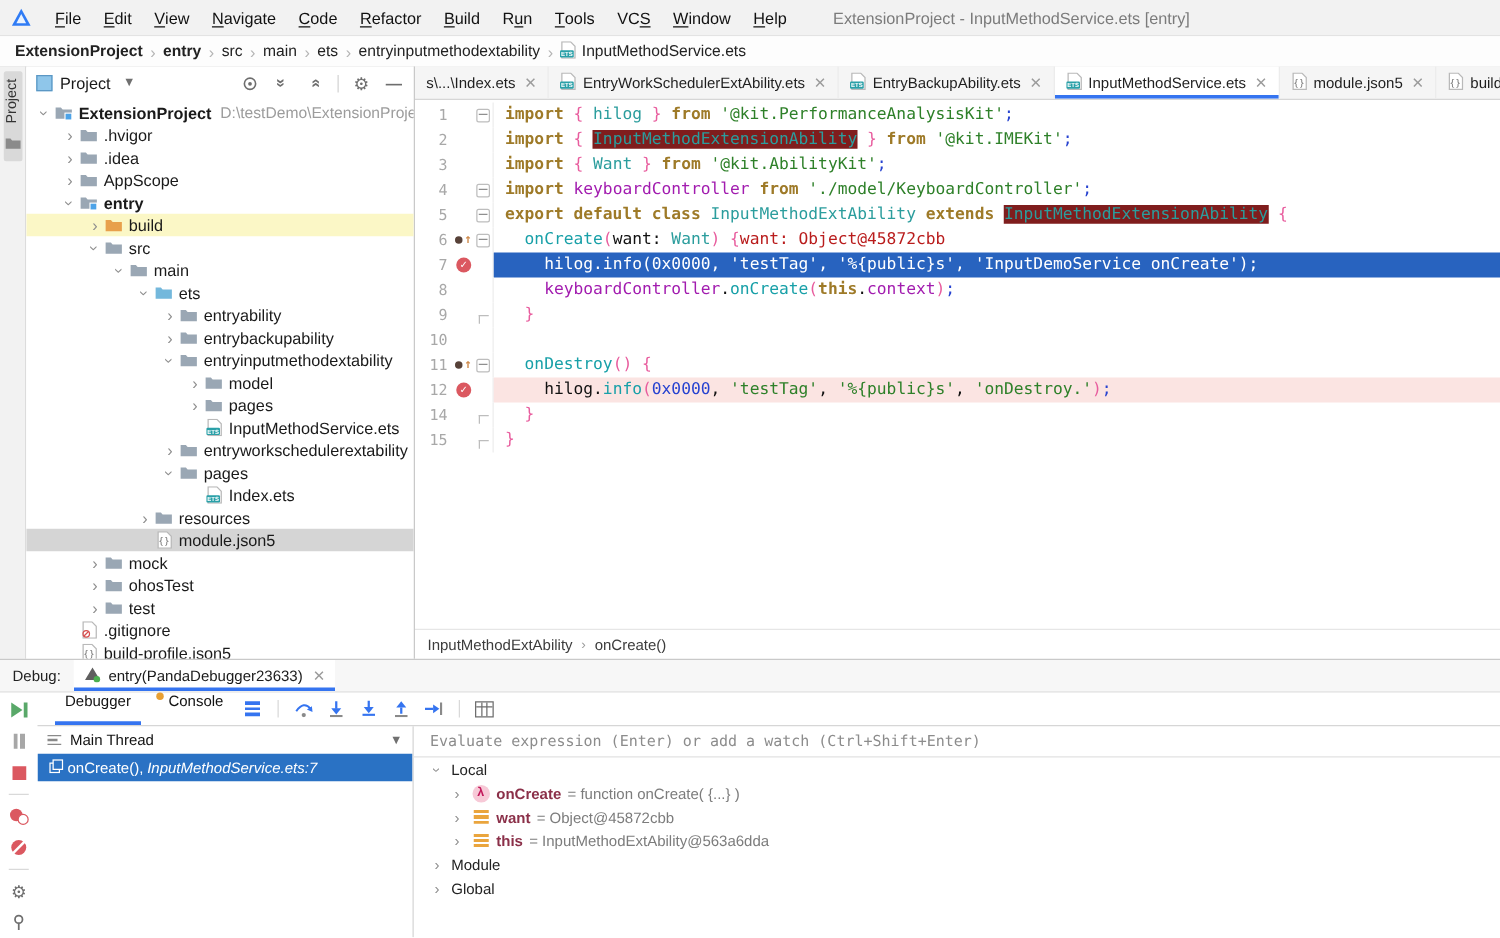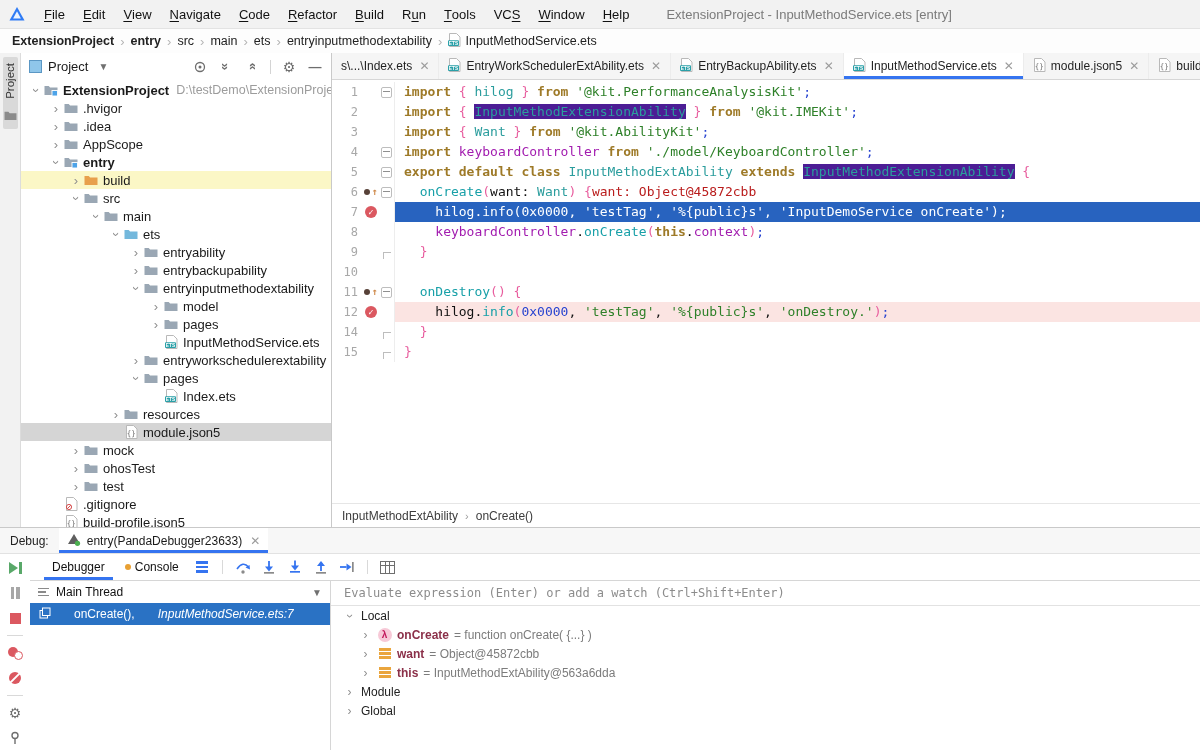--- a/index.html
+++ b/index.html
@@ -64,21 +64,21 @@
   .cl-num{width:26px;flex:none;text-align:right;color:#a8a8a8;font-size:12px;padding-right:5px;}
   .cl-ico{width:16px;flex:none;display:flex;align-items:center;justify-content:center;}
   .cl-fold{width:15px;flex:none;display:flex;align-items:center;justify-content:center;border-right:1px solid #ededed;}
   .cl-body{flex:1;padding-left:9px;white-space:pre;}
   .cl-body.exec{background:#2863bf;}
   .cl-body.exec .tok,.cl-body.exec .hint{color:#fff !important;background:transparent !important;}
   .cl-body.bp{background:#fbe4e2;}
   .tok.tk-k{color:#9e7a28;font-weight:bold;}
   .tok.tk-s{color:#2e8029;}
   .tok.tk-t{color:#2b9d9d;}
-  .tok.tk-th{color:#2b9d9d;background:#4c1d95;}
+  .tok.tk-th{color:#2b9d9d;background:#7f1d1d;}
   .tok.tk-f{color:#18a0a8;}
   .tok.tk-v{color:#a21caf;}
   .tok.tk-p{color:#e85d9e;}
   .tok.tk-b{color:#2743d0;}
   .tok.tk-d{color:#111;}
   .hint{color:#b91c1c;}
   .g-bp{width:12px;height:12px;border-radius:50%;background:#db5860;color:#fff;font-size:9px;
         line-height:12px;text-align:center;display:inline-block;}
   .g-entry{display:inline-flex;align-items:center;gap:1px;}
   .ge-dot{width:6px;height:6px;border-radius:50%;background:#574138;display:inline-block;}
@@ -110,39 +110,39 @@
   .i-stop{width:11px;height:11px;background:#db5860;}
   .i-vbp{position:relative;width:15px;height:13px;}
   .i-vbp .c1{position:absolute;left:0;top:0;width:10px;height:10px;border-radius:50%;background:#db5860;}
   .i-vbp .c2{position:absolute;right:0;bottom:0;width:7px;height:7px;border-radius:50%;background:#fff;border:1.5px solid #db5860;}
   .i-mbp{position:relative;width:12px;height:12px;border-radius:50%;background:#db5860;}
   .i-mbp::after{content:"";position:absolute;left:-2px;top:5px;width:16px;height:2px;background:#fff;transform:rotate(-45deg);}
   .i-gear{font-size:14px;color:#6e6e6e;line-height:1;}
   .dcol{flex:1;display:flex;flex-direction:column;min-width:0;}
   .dtoolbar{height:26px;flex:none;display:flex;align-items:center;border-bottom:1px solid #d6d6d6;
             padding-left:14px;gap:4px;font-size:12px;}
-  .dt-tab{height:100%;display:flex;align-items:center;padding:0 8px;gap:4px;color:#111;}
+  .dt-tab{height:100%;display:flex;padding:0 8px;gap:4px;color:#111;}
   .dt-tab.active{box-shadow:inset 0 -3px 0 #3574f0;}
   .dot-orange{width:6px;height:6px;border-radius:50%;background:#e8a033;display:inline-block;}
   .tb-ic{width:22px;height:18px;display:flex;align-items:center;justify-content:center;}
   .tb-sep{width:1px;height:14px;background:#d9d9d9;margin:0 5px;}
   .i-layout{display:flex;flex-direction:column;gap:2px;}
   .i-layout i{width:12px;height:2.5px;background:#3574f0;}
   .i-grid{width:13px;height:11px;border:1.5px solid #6e6e6e;
           background:linear-gradient(#6e6e6e,#6e6e6e) 0 3.5px/13px 1px no-repeat,
                      linear-gradient(#6e6e6e,#6e6e6e) 4px 0/1px 11px no-repeat,
                      linear-gradient(#6e6e6e,#6e6e6e) 8px 0/1px 11px no-repeat;}
   .dmain{flex:1;display:flex;min-height:0;}
   .frames{width:300px;flex:none;border-right:1px solid #d6d6d6;font-size:12px;overflow:hidden;}
   .thread-row{height:22px;display:flex;align-items:center;gap:7px;padding:0 8px;color:#111;}
   .thread-caret{margin-left:auto;color:#707070;font-size:10px;}
   .i-thread{display:flex;flex-direction:column;gap:2px;}
   .i-thread i{width:11px;height:1.6px;background:#8a8a8a;}
   .i-thread i:nth-child(2){width:8px;}
-  .frame-row{height:22px;display:flex;align-items:center;gap:23px;padding:0 9px;background:#2a72c4;color:#fff;}
+  .frame-row{height:22px;display:flex;align-items:center;gap:3px;padding:0 9px;background:#2a72c4;color:#fff;}
   .frame-file{font-style:italic;}
   .vars{flex:1;min-width:0;font-size:12px;display:flex;flex-direction:column;}
   .eval{height:24px;flex:none;border-bottom:1px solid #e2e2e2;display:flex;align-items:center;
         padding-left:13px;color:#8c8c8c;font-family:"DejaVu Sans Mono",monospace;font-size:12px;}
   .vrow{height:19px;display:flex;align-items:center;gap:5px;}
   .vchev{width:13px;display:inline-flex;justify-content:center;color:#8f8f8f;font-size:12px;line-height:1;}
   .vchev.v{transform:rotate(90deg);}
   .vicon{width:15px;display:inline-flex;justify-content:center;}
   .i-lambda{width:14px;height:14px;border-radius:50%;background:#f7c9d7;color:#c2185b;font-size:10px;
             font-weight:bold;display:inline-flex;align-items:center;justify-content:center;}

